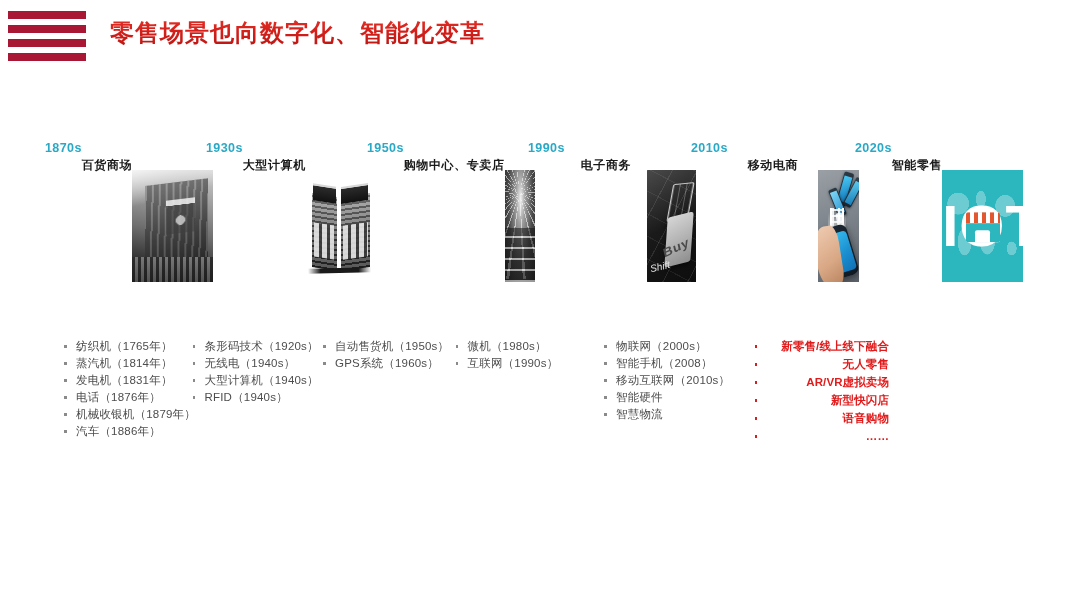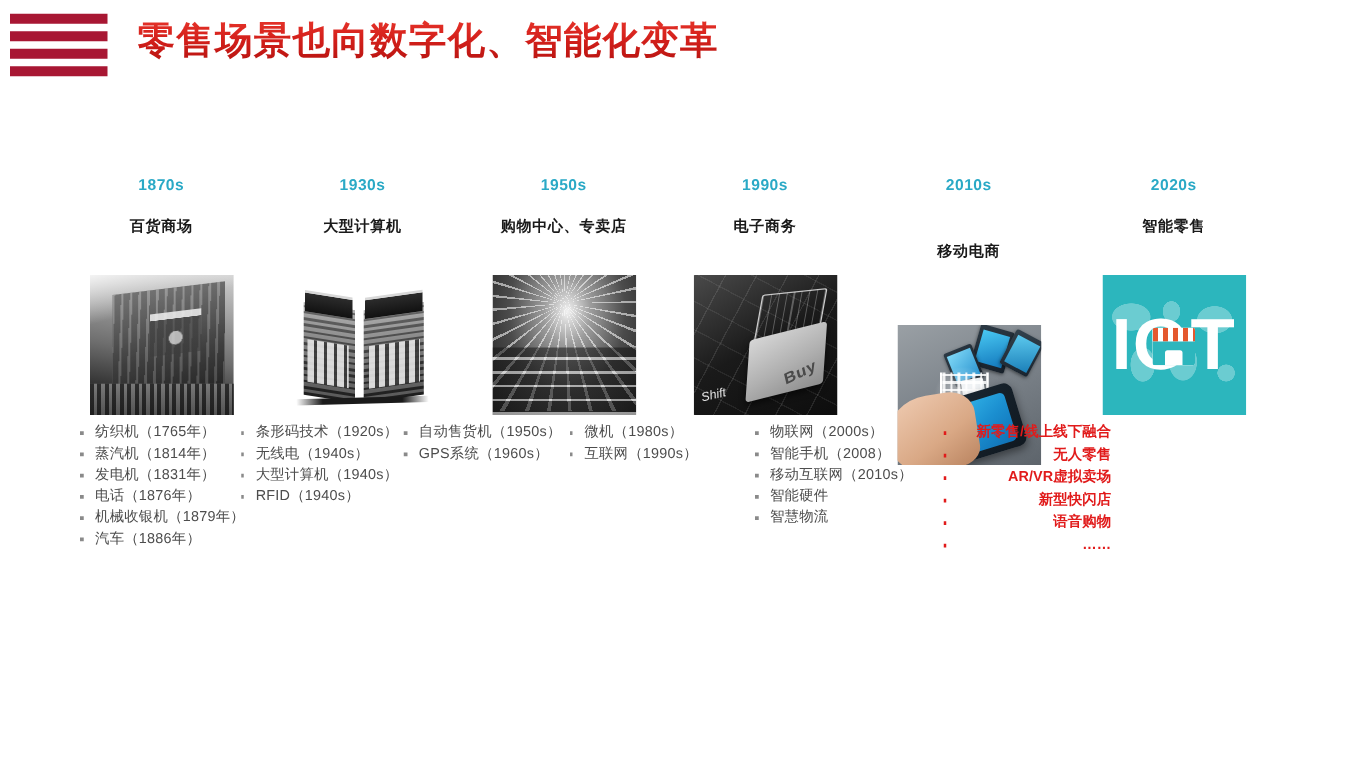--- a/index.html
+++ b/index.html
@@ -41,21 +41,21 @@
   .deco-bars .bar {
     width: 78px;
     height: 8px;
     background: #a81733;
   }
 
   .slide-title {
     position: absolute;
     left: 110px;
     top: 13px;
-    font-size: 30px;
+    font-size: 24px;
     font-weight: bold;
     letter-spacing: 1px;
     color: #d5201c;
     background: linear-gradient(180deg, #e8362c 0%, #d4201b 45%, #b3120f 100%);
     -webkit-background-clip: text;
     background-clip: text;
     -webkit-text-fill-color: transparent;
     white-space: nowrap;
     line-height: 40px;
   }
@@ -67,27 +67,26 @@
     top: 140px;
     width: 1080px;
     height: 330px;
     display: flex;
   }
 
   .col {
     position: relative;
     width: 168px;
     display: flex;
-    flex-direction: column;
-    align-items: center;
+    flex-direction: row;
   }
   .col-1 { margin-left: 45px; }
   .col-2 { margin-left: -7px; }
   .col-3 { margin-left: -7px; }
-  .col-4 { margin-left: -7px; }
+  .col-4 { margin-left: -7px; gap: 16px; }
   .col-5 { margin-left: -5px; gap: 20px; }
   .col-6 { margin-left: -4px; }
 
   .era {
     font-size: 12.5px;
     font-weight: bold;
     color: #2aa9c6;
     letter-spacing: 0.4px;
     line-height: 16px;
     height: 16px;

